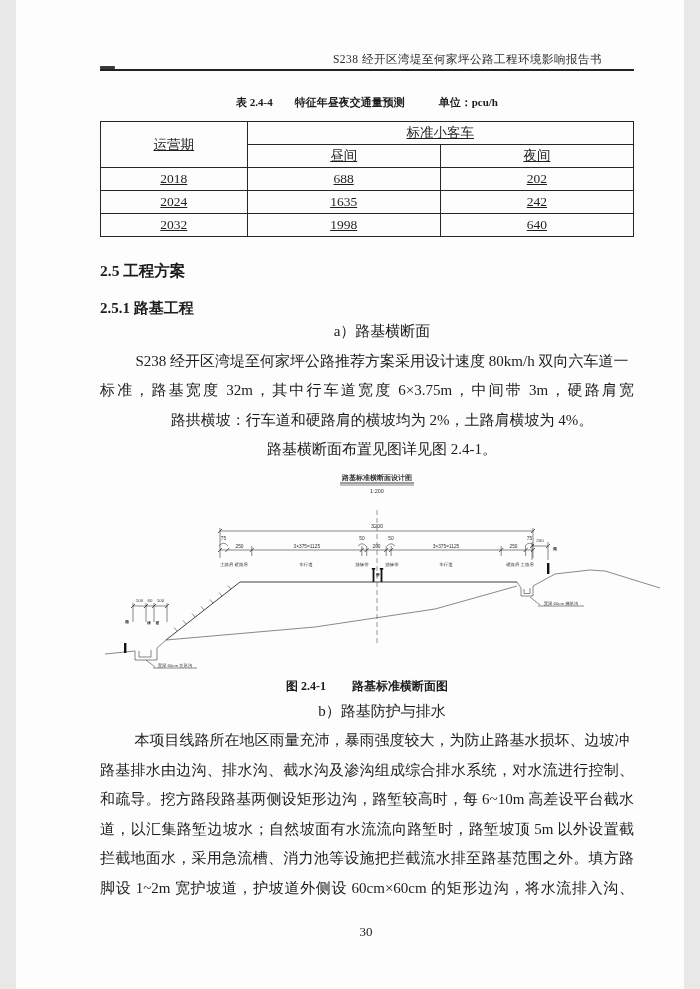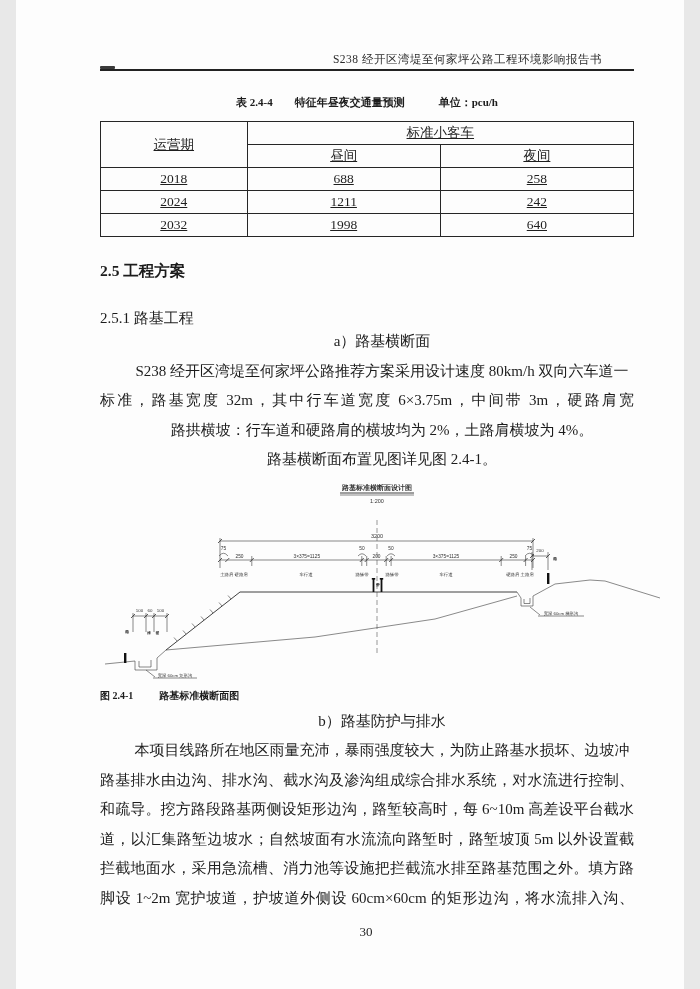--- a/index.html
+++ b/index.html
@@ -34,30 +34,30 @@
   .tbl-caption .gap2{display:inline-block;width:34px;}
   table.traffic{
     margin-top:8px;width:534px;border-collapse:collapse;
     font-size:13.5px;color:#1f1f1f;table-layout:fixed;text-decoration:underline;
   }
   table.traffic td{
     border:1.6px solid #262626;text-align:center;vertical-align:middle;
     height:22px;padding:0;
   }
   .h25{margin-top:24px;height:18px;font-weight:bold;font-size:15.5px;}
-  .h251{margin-top:30px;height:18px;font-weight:normal;font-size:15px;}
+  .h251{margin-top:20px;height:18px;font-weight:bold;font-size:15px;}
   .para{font-size:15px;line-height:29.5px;}
   .para .line{height:29.5px;overflow:hidden;}
   .jfull{text-align:justify;text-align-last:justify;}
   .jleft{text-align:left;}
   .indent{text-indent:2em;text-align:center;}
   .figure-wrap{margin-top:5px;width:560px;height:205px;}
   .fig-caption{
-    height:22px;line-height:22px;text-align:left;
-    font-weight:bold;font-size:10px;
+    height:22px;line-height:22px;text-align:center;
+    font-weight:bold;font-size:12px;
   }
   .fig-caption .gap{display:inline-block;width:26px;}
   .page-number{
     position:absolute;top:924px;left:0;width:700px;
     text-align:center;font-size:13px;color:#222;
   }
   svg text{fill:#333;font-family:"Liberation Sans","DejaVu Sans",sans-serif;}
   svg .ln{stroke:#3a3a3a;stroke-width:0.6;fill:none;}
   svg .lnb{stroke:#2a2a2a;stroke-width:0.9;fill:none;}
   svg .tick{stroke:#333;stroke-width:0.8;fill:none;}
@@ -90,25 +90,25 @@
           <td rowspan="2">运营期</td>
           <td colspan="2">标准小客车</td>
         </tr>
         <tr>
           <td>昼间</td>
           <td>夜间</td>
         </tr>
         <tr>
           <td>2018</td>
           <td>688</td>
-          <td>258</td>
+          <td>202</td>
         </tr>
         <tr>
           <td>2024</td>
-          <td>1211</td>
+          <td>1635</td>
           <td>242</td>
         </tr>
         <tr>
           <td>2032</td>
           <td>1998</td>
           <td>640</td>
         </tr>
       </tbody>
     </table>
 

